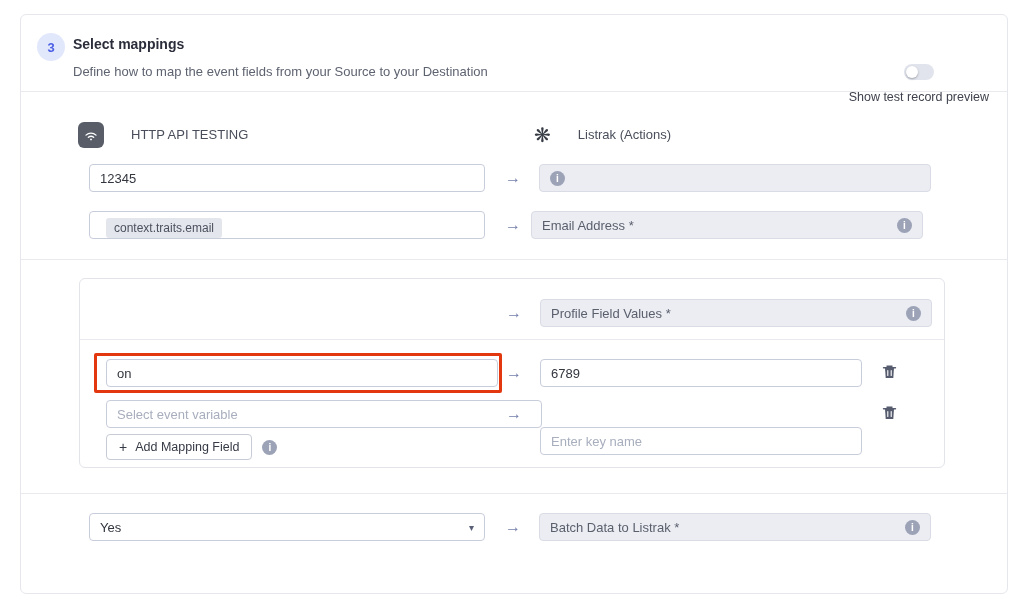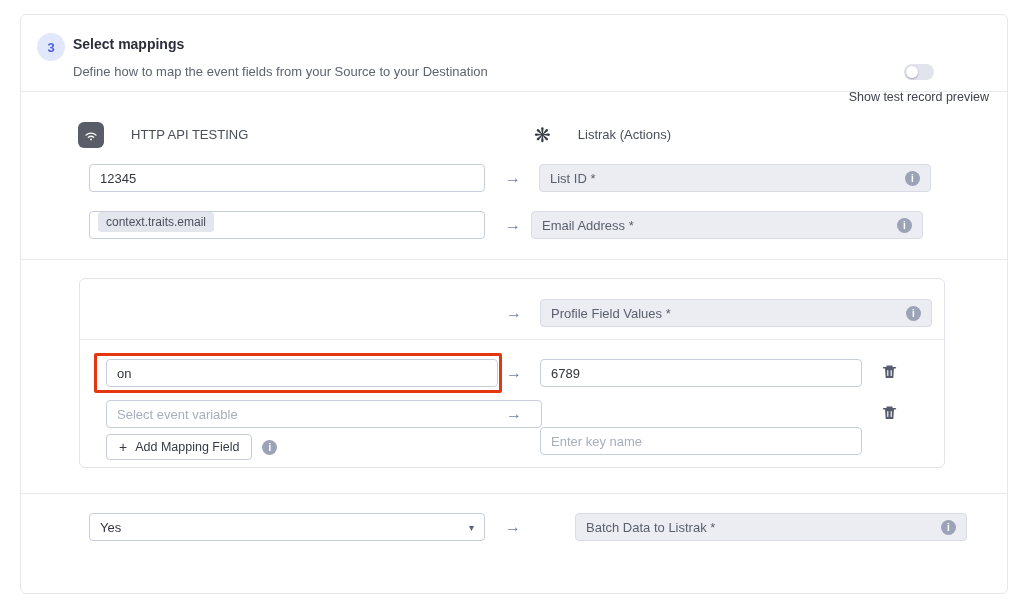--- a/index.html
+++ b/index.html
@@ -57,21 +57,21 @@
   
   .text-input {
     height: 28px; border: 1px solid #c8cddb; border-radius: 4px;
     background: #ffffff; font-size: 13px; color: #33363f;
     padding: 0 10px; outline: none; width: 100%;
     font-family: "Liberation Sans", "DejaVu Sans", sans-serif;
   }
   .text-input::placeholder { color: #a8aebd; opacity: 1; }
   .chip-input {
     height: 28px; border: 1px solid #c8cddb; border-radius: 4px;
-    background: #ffffff; display: flex; align-items: flex-start; padding: 0 8px;
+    background: #ffffff; display: flex; align-items: flex-end; padding: 0 16px;
   }
   .chip {
     background: #e3e6ed; color: #4b505d; font-size: 12px;
     padding: 3px 8px; border-radius: 3px; line-height: 1.2;
   }
   .dest-field {
     height: 28px; background: #ebedf3; border: 1px solid #d9dce5; border-radius: 4px;
     display: flex; align-items: center; padding: 0 10px;
     font-size: 13px; color: #5a5f6c;
   }
@@ -151,21 +151,20 @@
   <div class="abs col-header" style="left:513px; top:106px;">
     <span class="dest-icon">❋</span>
     <span class="col-label">Listrak (Actions)</span>
   </div>
 
   <div class="abs" style="left:68px; top:149px; width:396px;">
     <input class="text-input" type="text" value="12345" style="">
   </div>
   <div class="abs map-arrow" style="left:470px; top:149px; width:44px;">→</div>
   <div class="abs dest-field" style="left:518px; top:149px; width:392px;">
-    <span class="grow">List ID *</span>
     <span class="info-badge">i</span>
   </div>
 
   <div class="abs chip-input" style="left:68px; top:196px; width:396px;">
     <span class="chip">context.traits.email</span>
   </div>
   <div class="abs map-arrow" style="left:470px; top:196px; width:44px;">→</div>
   <div class="abs dest-field" style="left:510px; top:196px; width:392px;">
     <span class="grow">Email Address *</span>
     <span class="info-badge">i</span>
@@ -224,18 +223,18 @@
     </div>
   </div>
 
   <div class="abs divider" style="top:478px;"></div>
 
   <div class="abs select-box" style="left:68px; top:498px; width:396px;">
     <span class="grow">Yes</span>
     <span class="caret">▾</span>
   </div>
   <div class="abs map-arrow" style="left:470px; top:498px; width:44px;">→</div>
-  <div class="abs dest-field" style="left:518px; top:498px; width:392px;margin-left:36px;">
+  <div class="abs dest-field" style="left:518px; top:498px; width:392px;">
     <span class="grow">Batch Data to Listrak *</span>
     <span class="info-badge">i</span>
   </div>
 
 </div>
 
 </body></html>

